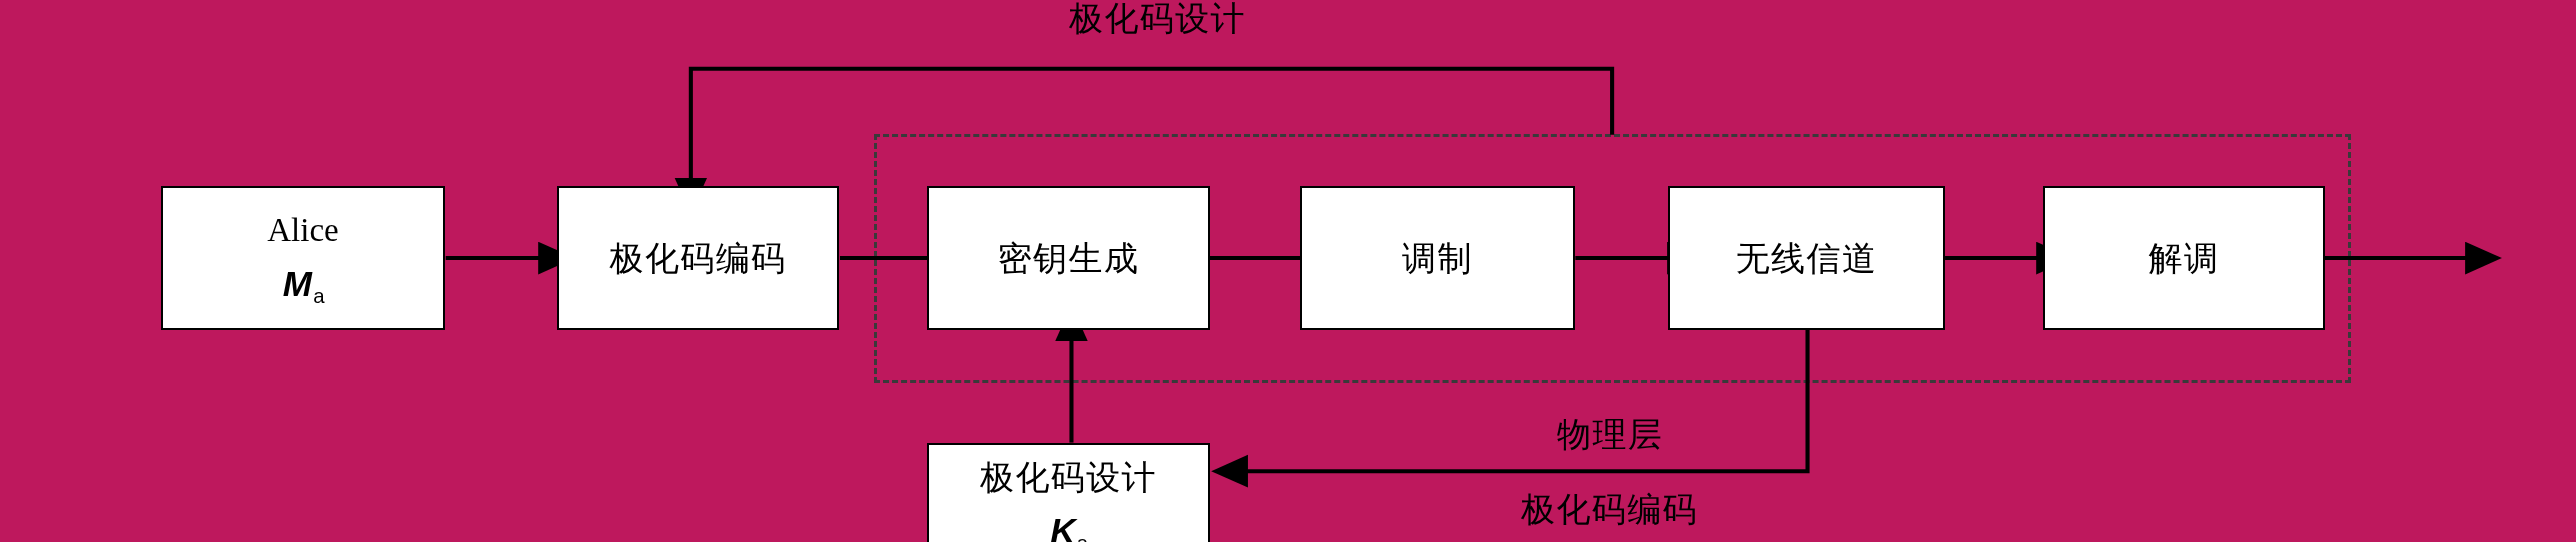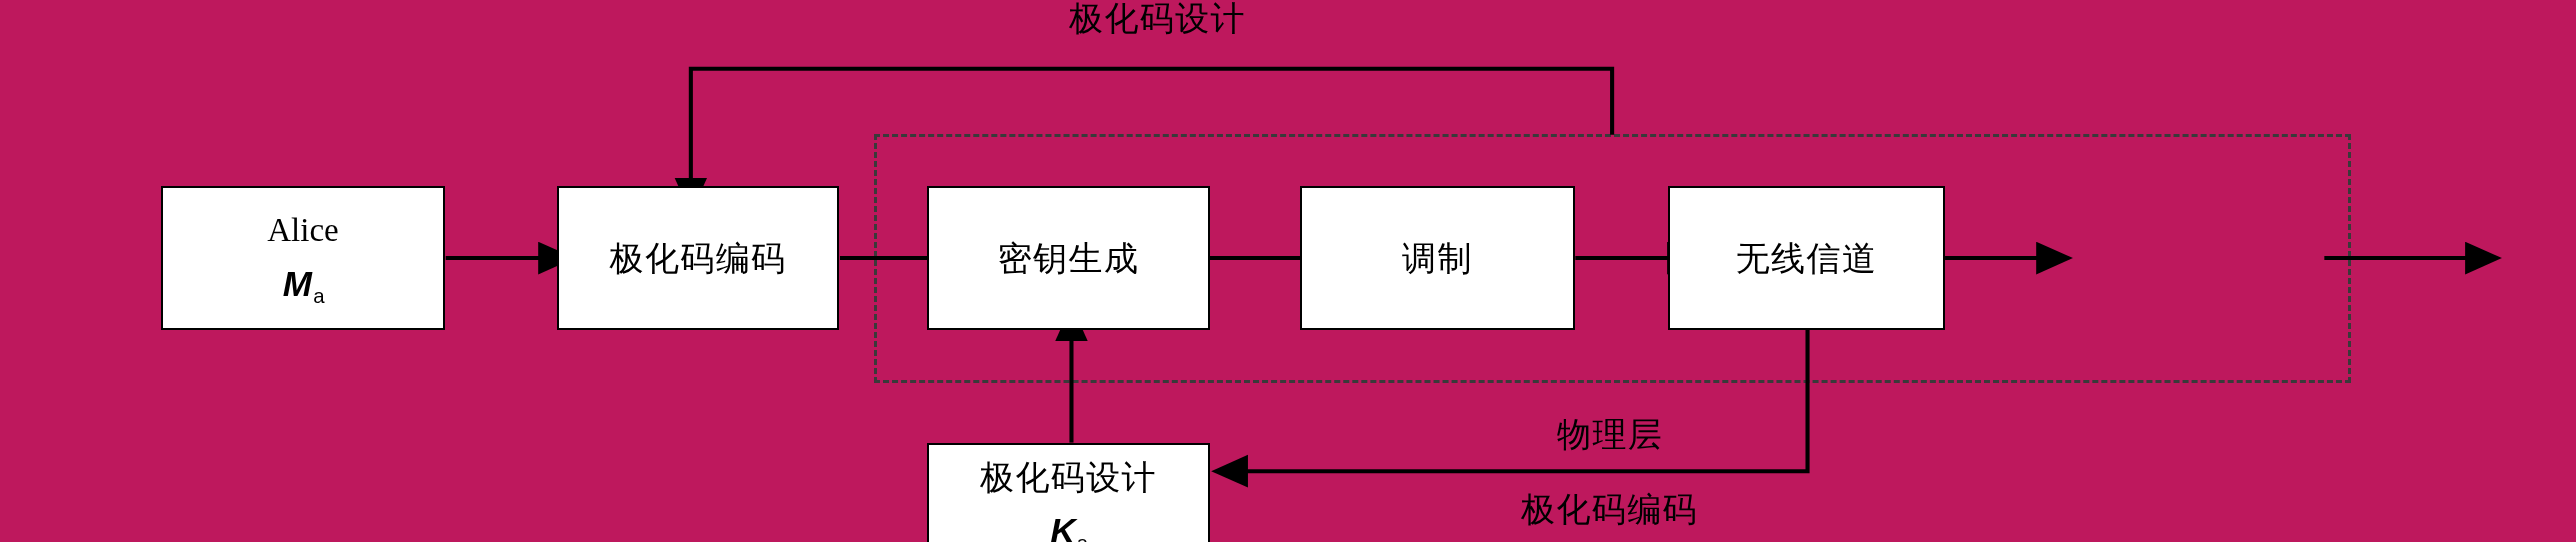--- a/index.html
+++ b/index.html
@@ -147,20 +147,23 @@
   </div>
 
   <div class="node" style="left:1300px; top:186px; width:275px; height:144px;">
     <span class="cn">调制</span>
   </div>
 
   <div class="node" style="left:1668px; top:186px; width:277px; height:144px;">
     <span class="cn">无线信道</span>
   </div>
 
+  <div class="node" style="left:2043px; top:186px; width:282px; height:144px;">
+    <span class="cn">解调</span>
+  </div>
 
   <div class="node" style="left:927px; top:443px; width:283px; height:123px;">
     <span class="cn">极化码设计</span>
     <span class="sym"><span>K</span><sub>a</sub></span>
   </div>
 
 </div>
 
 
 </body></html>

